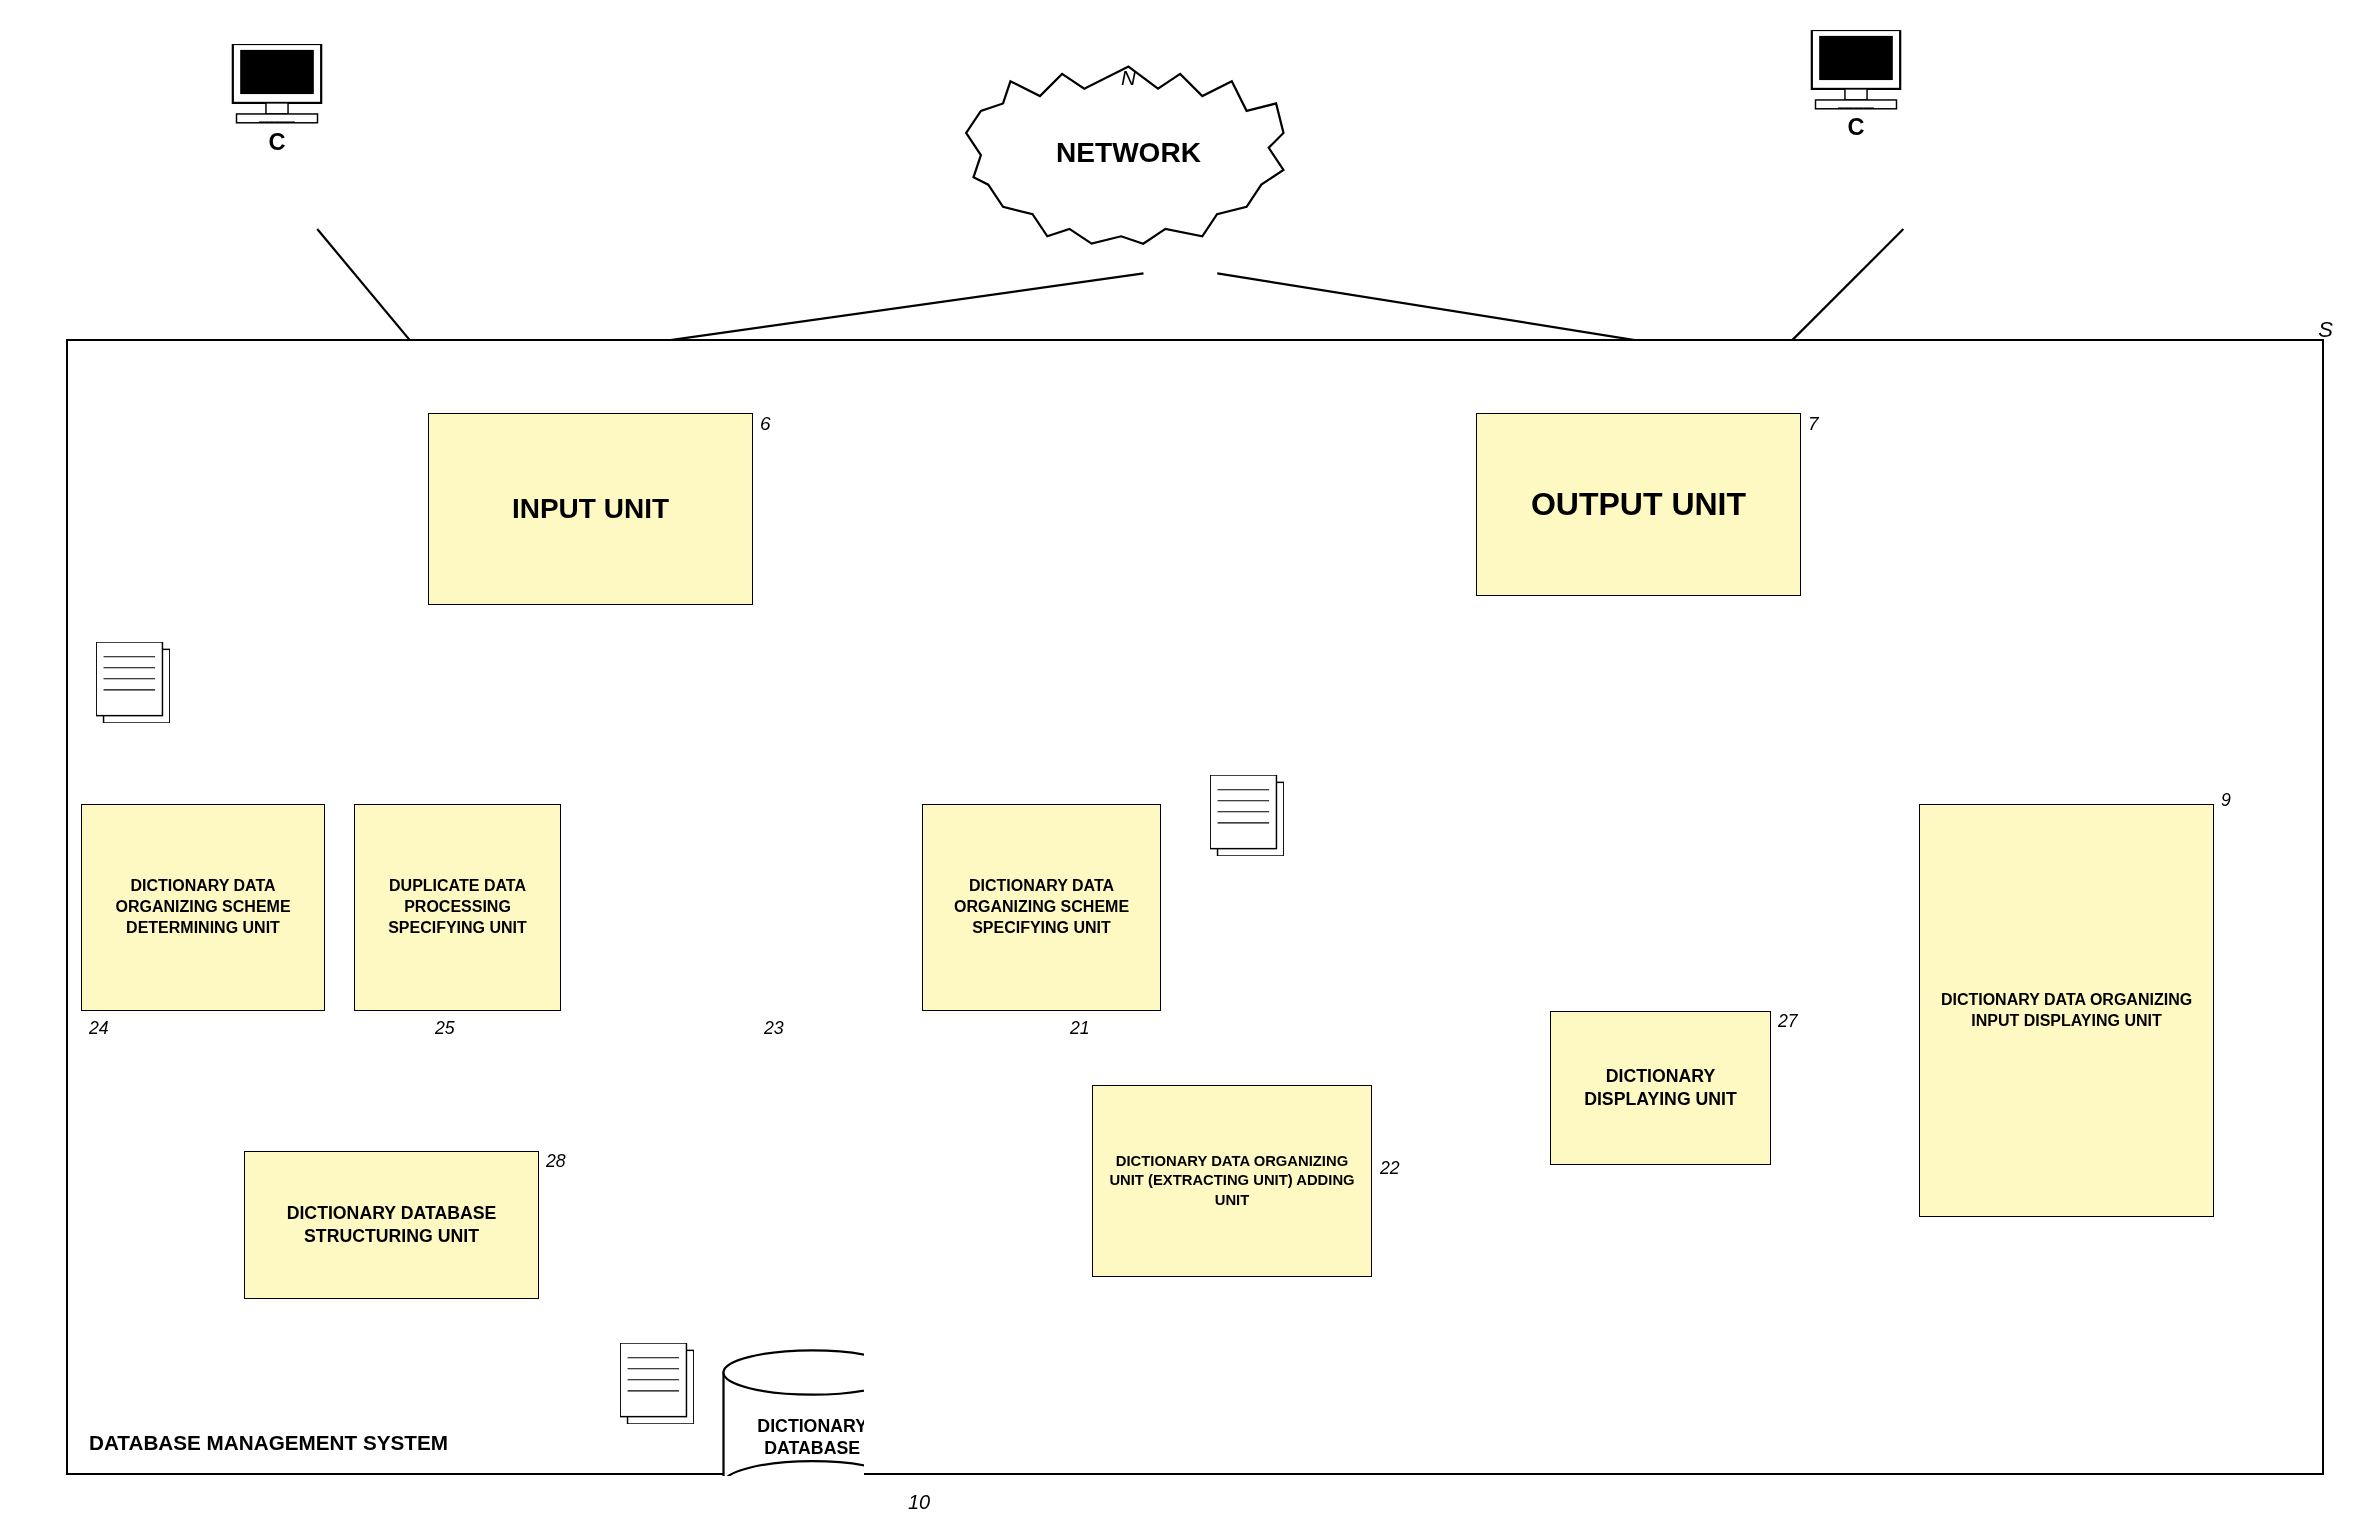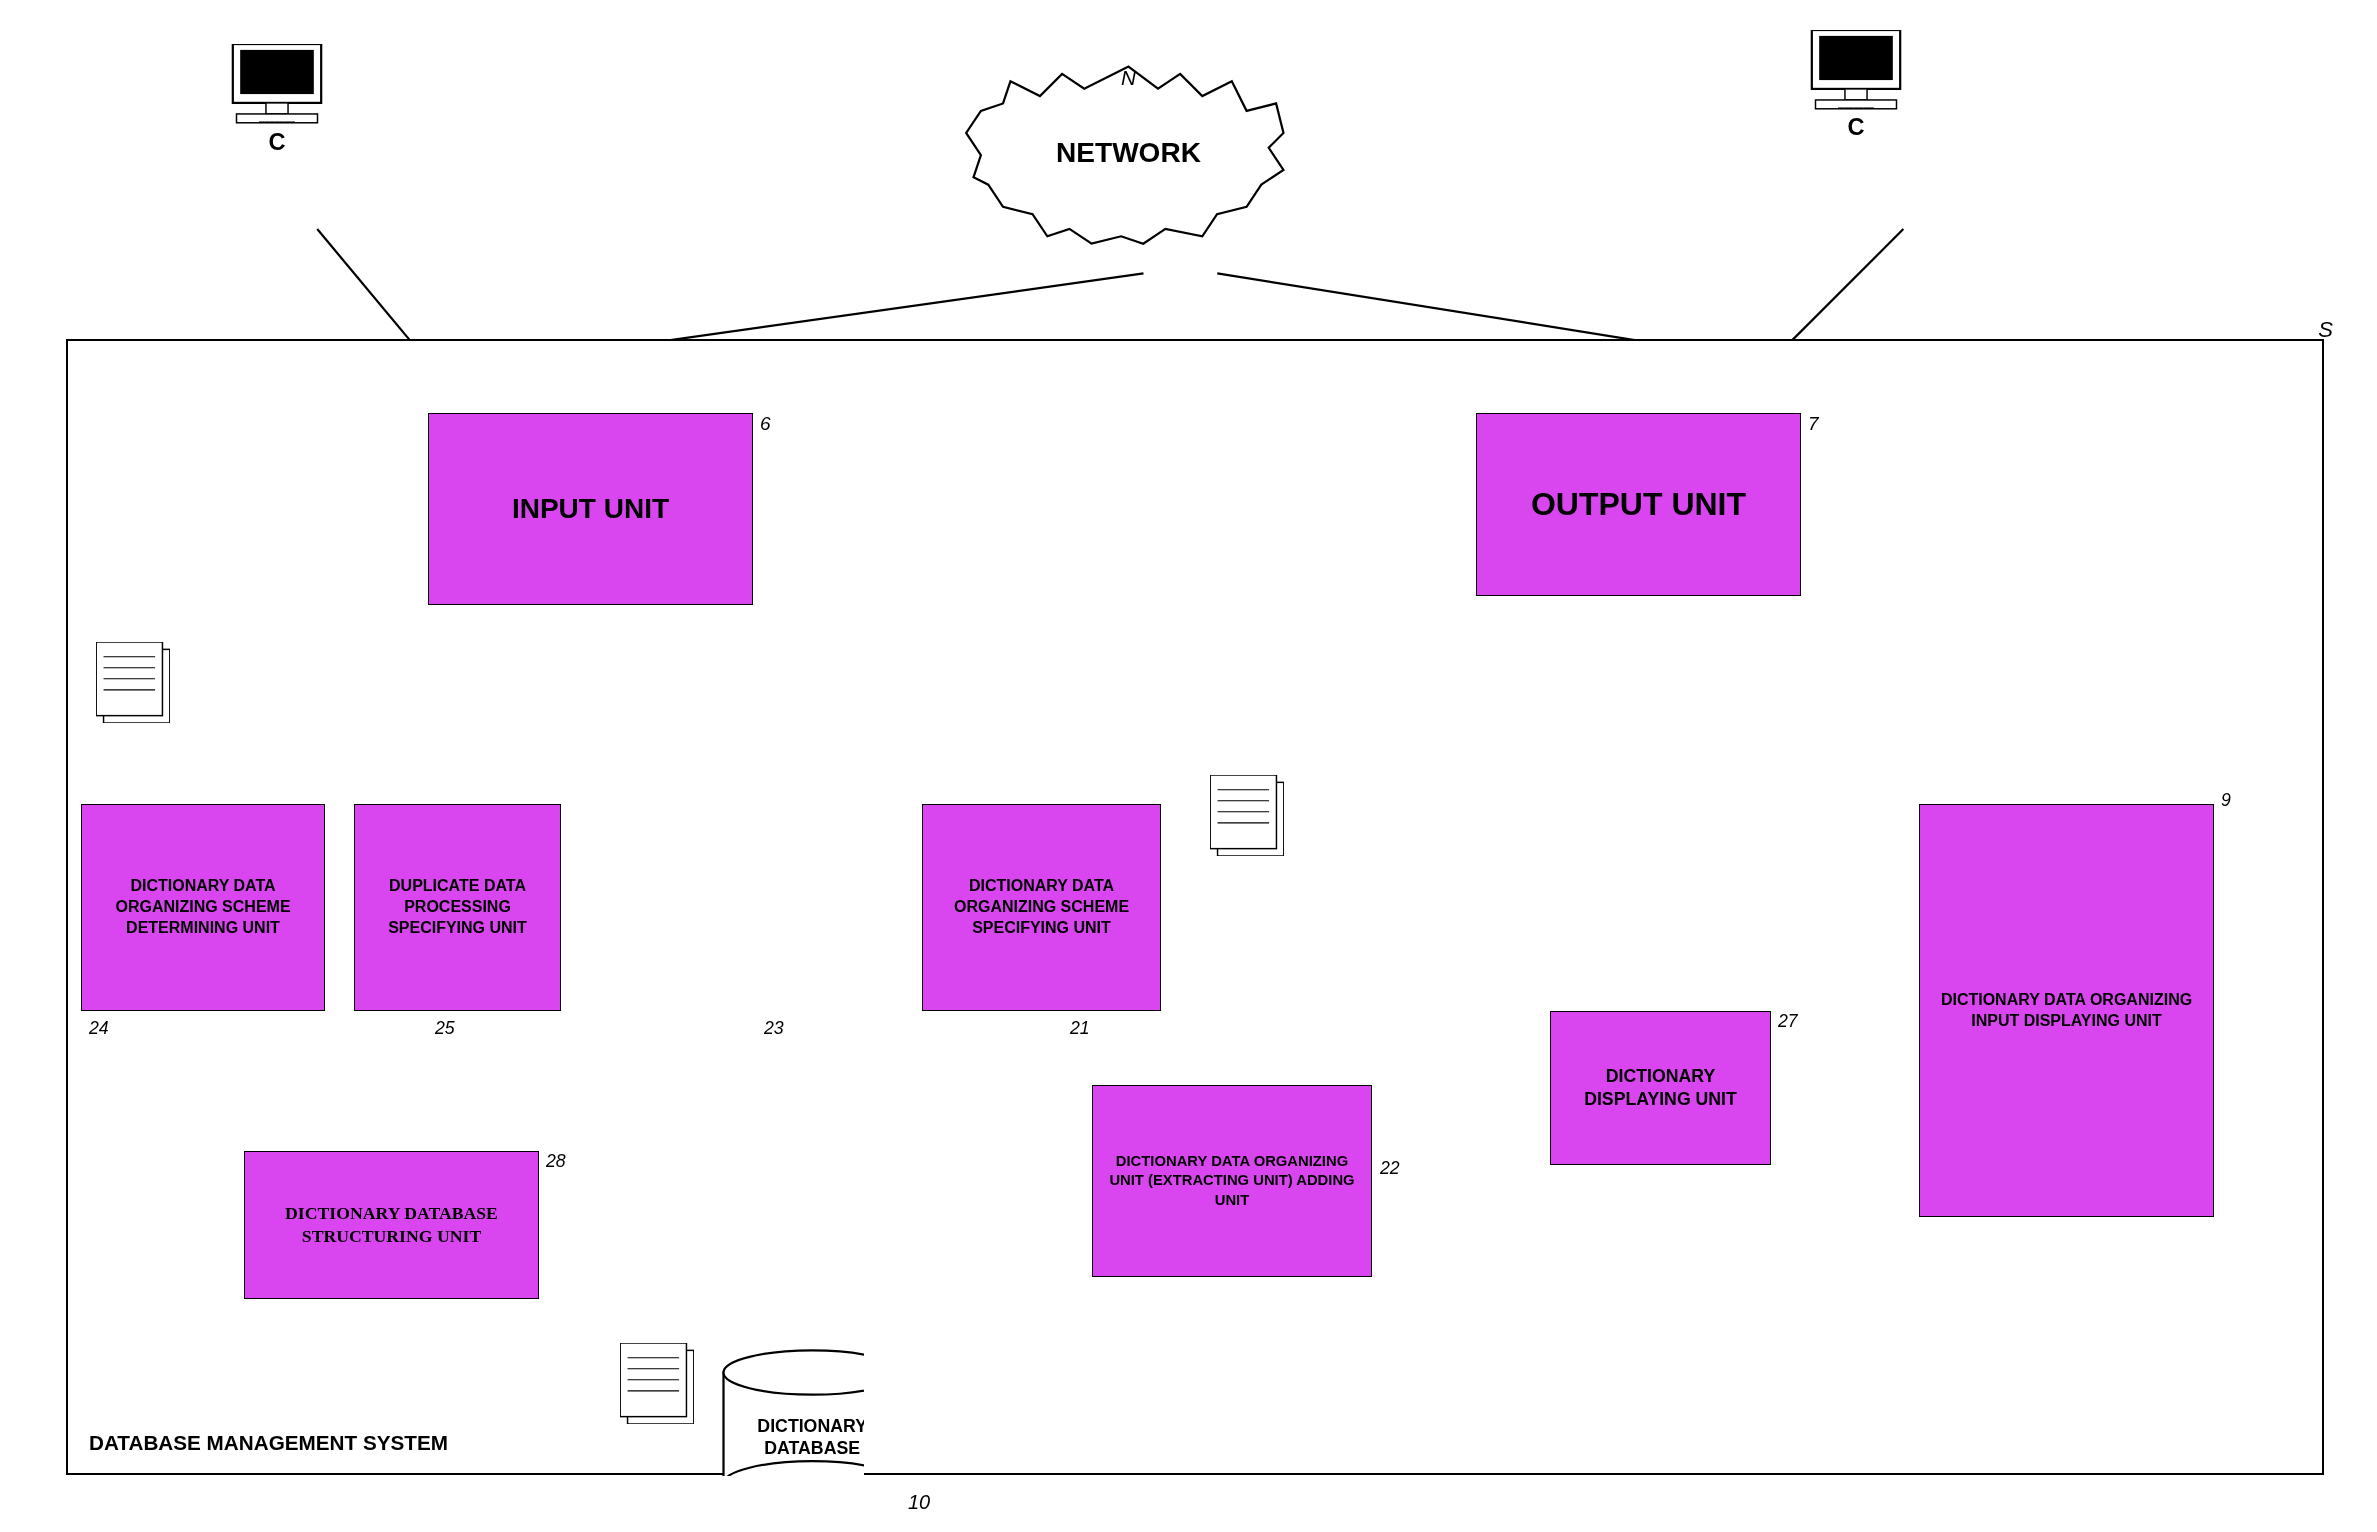--- a/index.html
+++ b/index.html
@@ -38,21 +38,21 @@
     
     .system-box {
       position: absolute;
       border: 2.2px solid #000;
       background: #fff;
     }
     
     .unit-box {
       position: absolute;
       border: 1.5px solid #000;
-      background: #d946ef;
+      background: #fef9c3;
       display: flex;
       align-items: center;
       justify-content: center;
       text-align: center;
       font-size: 19px;
       font-weight: bold;
       line-height: 1.3;
       padding: 7.4px;
     }
     .unit-label {
@@ -259,21 +259,21 @@
   <div class="unit-box" style="top:1011px; left:1550px; width:221px; height:154px; font-size:17.7px;">
     <span>DICTIONARY DISPLAYING UNIT</span>
   </div>
   <span class="unit-label" style="top:1011px; left:1778px; font-size:17.7px;">27</span>
 
   <div class="unit-box" style="top:804px; left:1919px; width:295px; height:413px; font-size:16px;">
     <span>DICTIONARY DATA ORGANIZING INPUT DISPLAYING UNIT</span>
   </div>
   <span class="unit-label" style="top:790px; left:2221px; font-size:17.7px;">9</span>
 
-  <div class="unit-box" style="top:1151px; left:244px; width:295px; height:148px; font-size:17.7px;font-family:Liberation Serif, serif;">
+  <div class="unit-box" style="top:1151px; left:244px; width:295px; height:148px; font-size:17.7px;">
     <span>DICTIONARY DATABASE STRUCTURING UNIT</span>
   </div>
   <span class="unit-label" style="top:1151px; left:546px; font-size:17.7px;">28</span>
 
   <div class="unit-box" style="top:1085px; left:1092px; width:280px; height:192px; font-size:14.8px;">
     <span>DICTIONARY DATA ORGANIZING UNIT (EXTRACTING UNIT) ADDING UNIT</span>
   </div>
   <span class="unit-label" style="top:1158px; left:1380px; font-size:17.7px;">22</span>
 
   <div class="cylinder" style="top:1343px; left:716px;">

